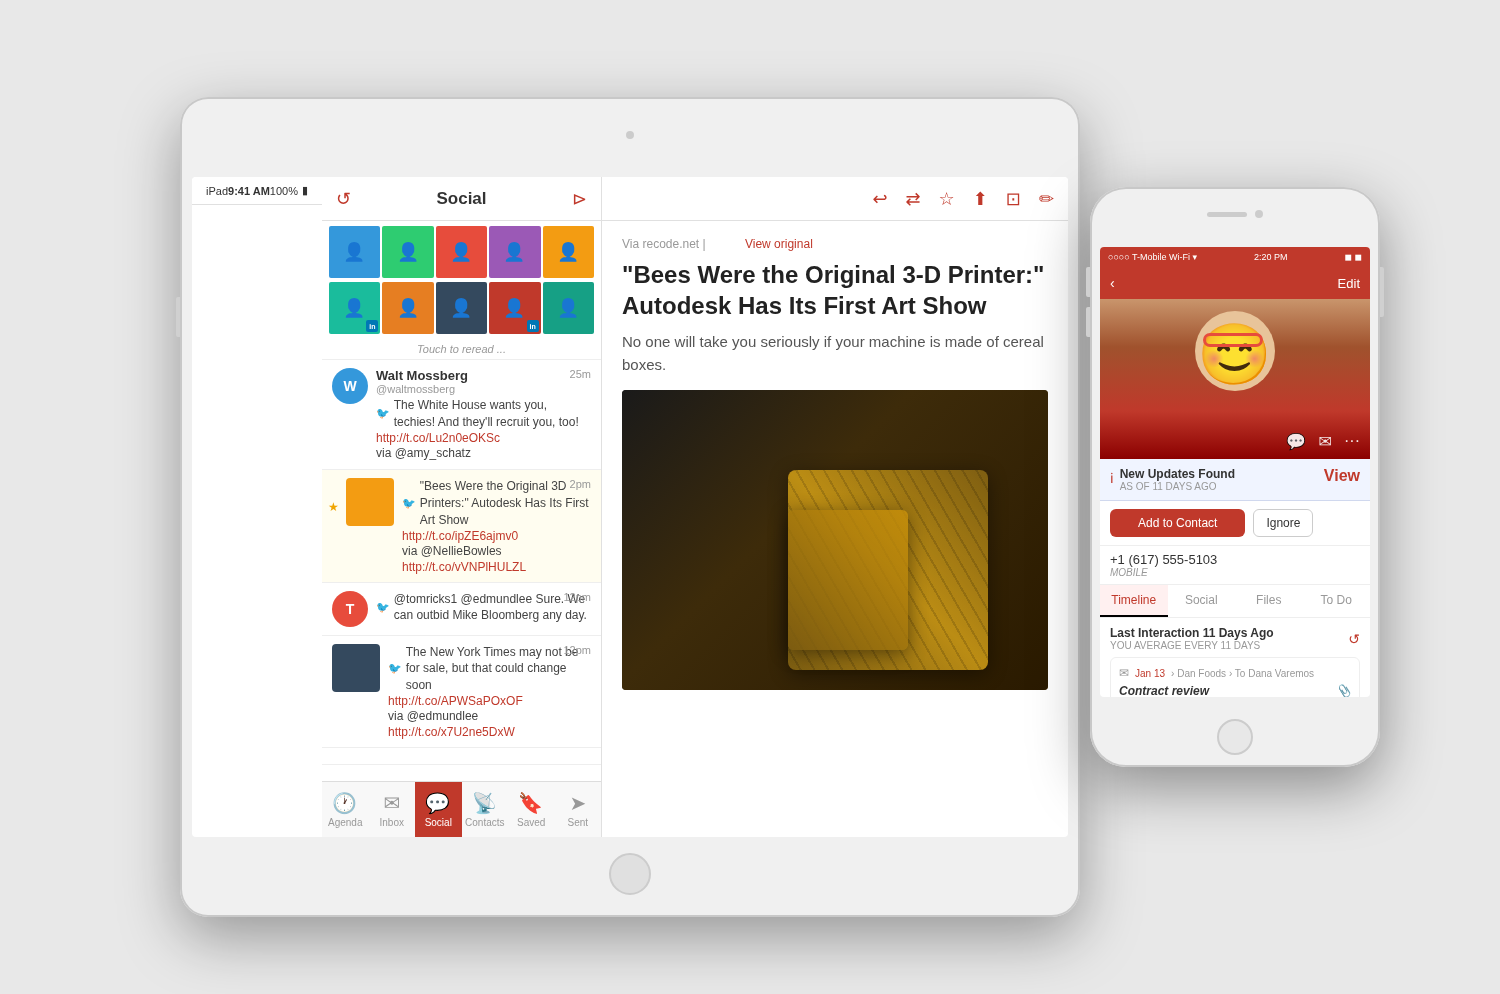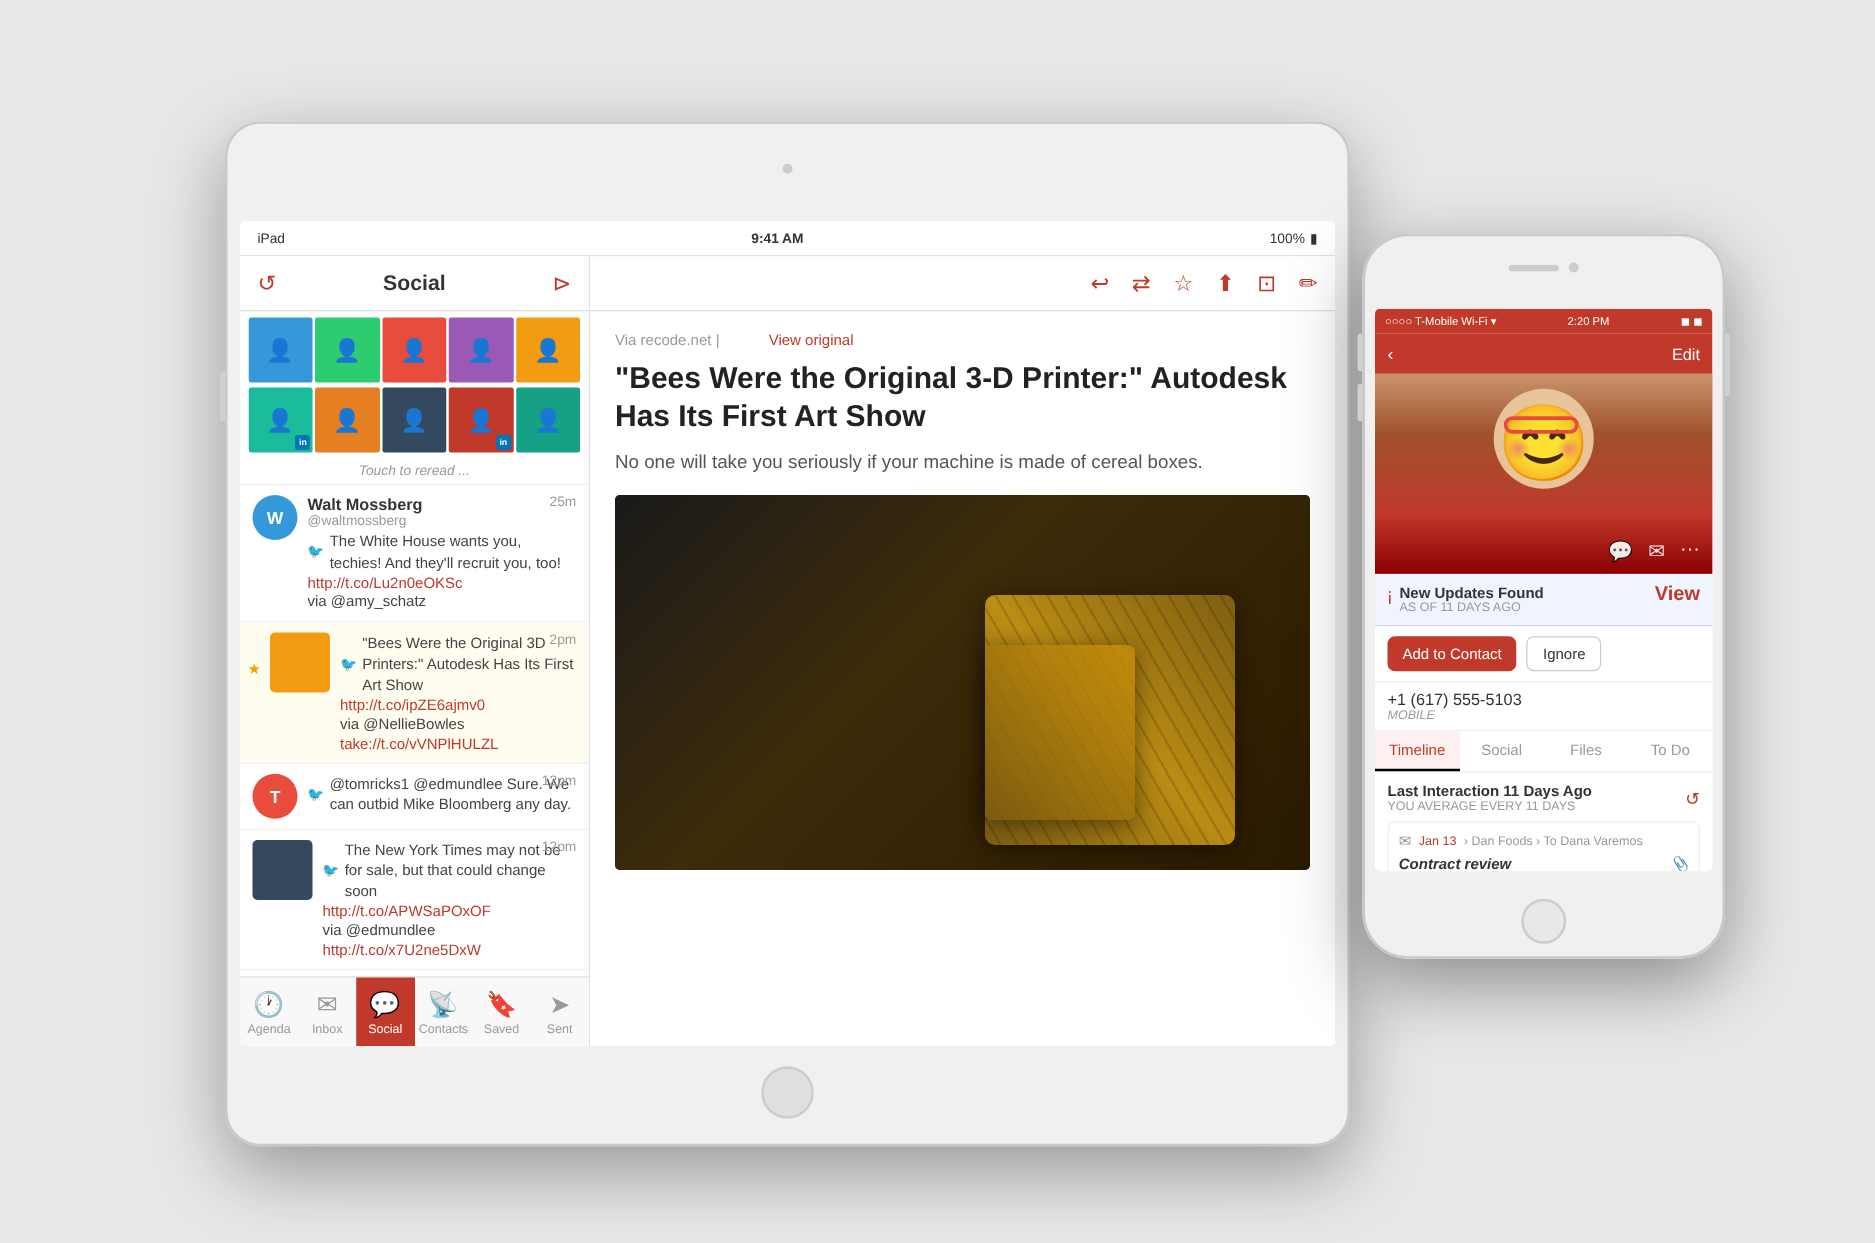--- a/index.html
+++ b/index.html
@@ -35,21 +35,21 @@
     .ipad-screen {
       position: absolute;
       top: 80px;
       left: 12px;
       right: 12px;
       bottom: 80px;
       background: #fff;
       border-radius: 4px;
       overflow: hidden;
       display: flex;
-      flex-direction: column;
+      flex-direction: row;
     }
 
     
     .ipad-statusbar {
       height: 28px;
       background: #fff;
       display: flex;
       align-items: center;
       justify-content: space-between;
       padding: 0 14px;
@@ -480,21 +480,21 @@
       padding: 8px 10px;
       border-bottom: 1px solid #eee;
       flex-shrink: 0;
     }
 
     .btn-add-contact {
       background: #c0392b;
       color: #fff;
       border: none;
       border-radius: 6px;
-      padding: 6px 12px;
+      padding: 6px 28px;
       font-size: 12px;
       cursor: pointer;
     }
 
     .btn-ignore {
       background: #fff;
       color: #333;
       border: 1px solid #ccc;
       border-radius: 6px;
       padding: 6px 12px;
@@ -810,21 +810,21 @@
             <div class="tweet-item" style="background:#fffdf0;">
               <span class="tweet-star">★</span>
               <div class="tweet-thumb av5" style="margin-left:14px;"></div>
               <div class="tweet-body">
                 <div style="display:flex; align-items:center; gap:4px;">
                   <span class="tweet-icon">🐦</span>
                   <span class="tweet-text">"Bees Were the Original 3D Printers:" Autodesk Has Its First Art Show</span>
                 </div>
                 <div class="tweet-link">http://t.co/ipZE6ajmv0</div>
                 <div class="tweet-text">via @NellieBowles</div>
-                <div class="tweet-link">take://t.co/vVNPlHULZL</div>
+                <div class="tweet-link">http://t.co/vVNPlHULZL</div>
               </div>
               <span class="tweet-time">2pm</span>
             </div>
 
             <div class="tweet-item">
               <div class="tweet-avatar av3">T</div>
               <div class="tweet-body">
                 <div style="display:flex; align-items:center; gap:4px;">
                   <span class="tweet-icon">🐦</span>
                   <span class="tweet-text">@tomricks1 @edmundlee Sure. We can outbid Mike Bloomberg any day.</span>

